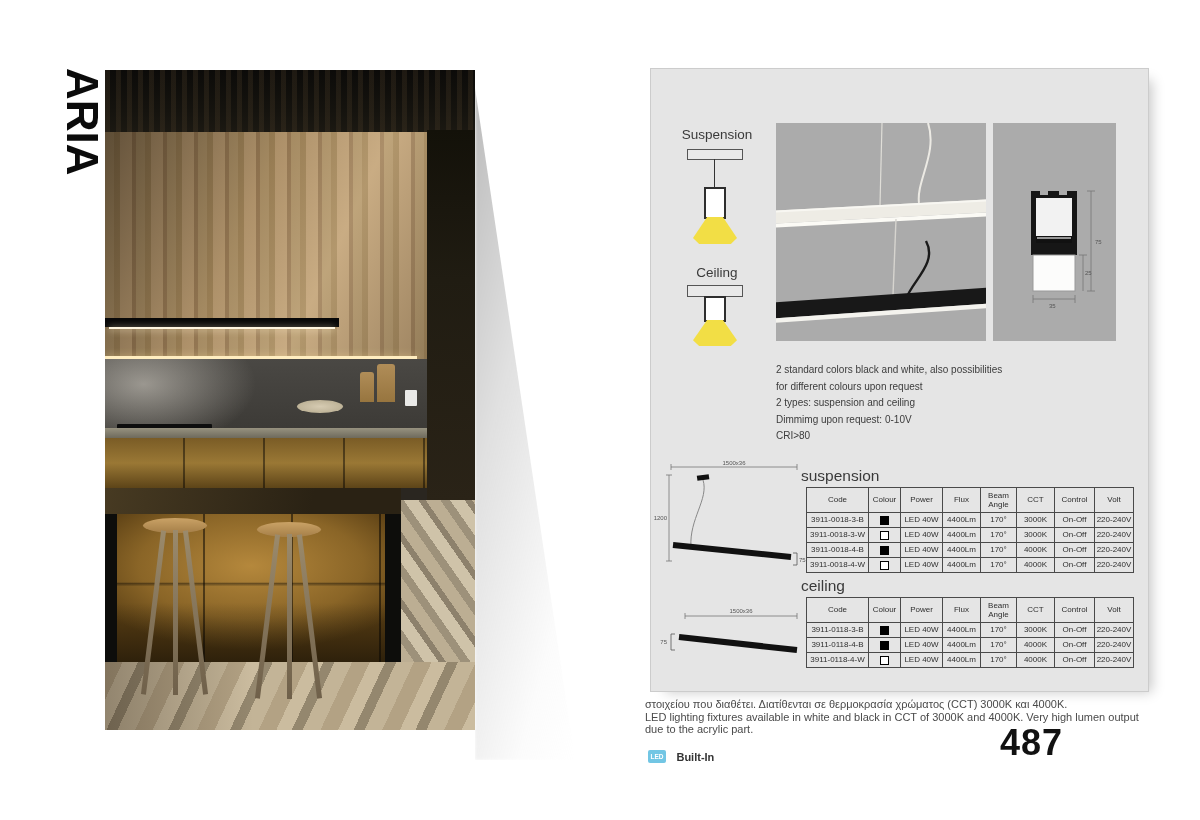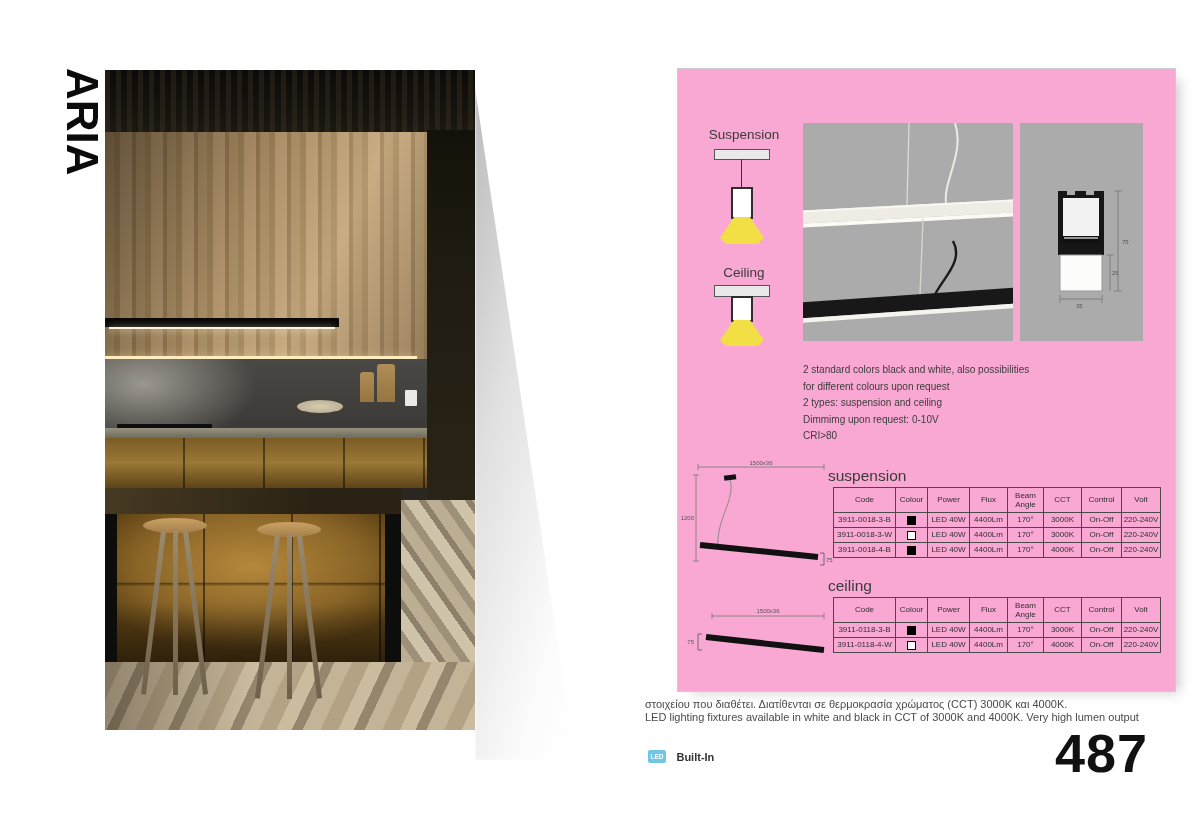--- a/index.html
+++ b/index.html
@@ -56,21 +56,21 @@
   .stool .seat{position:absolute;left:0;top:0;width:64px;height:15px;border-radius:50%;
     background:linear-gradient(#caa266,#a57f48);}
   .stool .leg{position:absolute;top:12px;width:5px;height:165px;
     background:linear-gradient(#9b8a6b,#6f604a);}
   .fold-shadow{position:absolute;left:475px;top:88px;width:100px;height:672px;
     clip-path:polygon(0 0,100% 100%,0 100%);
     background:linear-gradient(105deg,rgba(120,120,120,.5) 0%,rgba(170,170,170,.35) 40%,rgba(225,225,225,.12) 80%,rgba(255,255,255,0));
     filter:blur(1.5px);}
 
   
-  .product-page{position:absolute;left:677px;top:68px;width:497px;height:622px;background:#f9a8d4;
+  .product-page{position:absolute;left:650px;top:68px;width:497px;height:622px;background:#e5e5e5;
     border:1px solid #cccccc;box-shadow:9px 6px 12px -6px rgba(0,0,0,.22);}
   .mount-label{position:absolute;width:96px;text-align:center;font-size:13.5px;color:#3a3a3a;}
   .mount-icon{position:absolute;}
   .mi-bar{position:absolute;background:#e9e9e9;border:1px solid #555;}
   .mi-stem{position:absolute;width:1px;background:#333;}
   .mi-bulb{position:absolute;background:#fff;border:2px solid #2e2e2e;}
   .mi-beam{position:absolute;background:#f2de45;
     clip-path:polygon(32% 0,68% 0,100% 78%,86% 100%,14% 100%,0 78%);}
   .gray-panel{position:absolute;background:#ababab;}
   .description{position:absolute;left:125px;top:293px;font-size:10px;line-height:16.5px;color:#3c3c3c;}
@@ -85,22 +85,22 @@
   .swatch.black{background:#000;}
   .swatch.white{background:#fff;}
   .diagram{position:absolute;}
   .dim-text{font-size:6px;fill:#555;}
   
   .footer-text{position:absolute;left:645px;top:698px;width:520px;font-size:11px;line-height:12.5px;color:#4a4a4a;}
   .footer-badge{position:absolute;left:648px;top:747px;height:14px;}
   .badge-led{display:inline-block;width:18px;height:13px;background:#72c6e4;color:#ffffff;
     font-size:6.5px;font-weight:700;text-align:center;line-height:13px;border-radius:2px;vertical-align:middle;}
   .badge-label{display:inline-block;margin-left:6px;font-size:11px;font-weight:700;color:#333;vertical-align:middle;}
-  .page-number{position:absolute;left:1000px;top:722px;width:148px;text-align:right;
-    font-size:54px;font-weight:800;color:#111;letter-spacing:1px;}
+  .page-number{position:absolute;left:1000px;top:722px;width:148px;text-align:left;
+    font-size:36px;font-weight:800;color:#111;letter-spacing:1px;}
 </style>
 </head>
 <body>
 
 <div class="canvas">
 
   <div class="aria-logo">ARIA</div>
 
   <div class="kitchen-photo">
     <div class="ph-ceiling"></div>
@@ -268,20 +268,30 @@
             <tr>
               <td>3911-0018-4-B</td>
               <td><span class="swatch black"></span></td>
               <td>LED 40W</td>
               <td>4400Lm</td>
               <td>170°</td>
               <td>4000K</td>
               <td>On-Off</td>
               <td>220-240V</td>
             </tr>
+            <tr>
+              <td>3911-0018-4-W</td>
+              <td><span class="swatch white"></span></td>
+              <td>LED 40W</td>
+              <td>4400Lm</td>
+              <td>170°</td>
+              <td>4000K</td>
+              <td>On-Off</td>
+              <td>220-240V</td>
+            </tr>
           </tbody>
         </table>
       </div>
 
     <div class="spec-title" style="left:150px;top:508px;">ceiling</div>
     <div class="table-slot" style="left:155px;top:528px;">
         <table class="spec-table">
           <colgroup>
             <col style="width: 62px;">
             <col style="width: 32px;">
@@ -309,20 +319,30 @@
               <td>3911-0118-3-B</td>
               <td><span class="swatch black"></span></td>
               <td>LED 40W</td>
               <td>4400Lm</td>
               <td>170°</td>
               <td>3000K</td>
               <td>On-Off</td>
               <td>220-240V</td>
             </tr>
             <tr>
+              <td>3911-0118-4-B</td>
+              <td><span class="swatch black"></span></td>
+              <td>LED 40W</td>
+              <td>4400Lm</td>
+              <td>170°</td>
+              <td>4000K</td>
+              <td>On-Off</td>
+              <td>220-240V</td>
+            </tr>
+            <tr>
               <td>3911-0118-4-W</td>
               <td><span class="swatch white"></span></td>
               <td>LED 40W</td>
               <td>4400Lm</td>
               <td>170°</td>
               <td>4000K</td>
               <td>On-Off</td>
               <td>220-240V</td>
             </tr>
           </tbody>
@@ -337,20 +357,21 @@
       <text class="dim-text" x="16" y="40" text-anchor="end">75</text>
       <path d="M24,30 L20,30 L20,46 L24,46" stroke="#555" stroke-width="0.8" fill="none"></path>
       <line x1="28" y1="33" x2="146" y2="46" stroke="#111" stroke-width="6"></line>
     </svg>
 
   </div>
 
   <div class="footer-text">
     <div>στοιχείου που διαθέτει. Διατίθενται σε θερμοκρασία χρώματος (CCT) 3000K και 4000K.</div>
     <div>LED lighting fixtures available in white and black in CCT of 3000K and 4000K. Very high lumen output</div>
+    <div>due to the acrylic part.</div>
   </div>
 
   <div class="footer-badge">
     <span class="badge-led">LED</span>
     <span class="badge-label">Built-In</span>
   </div>
 
   <div class="page-number">487</div>
 
 </div>

